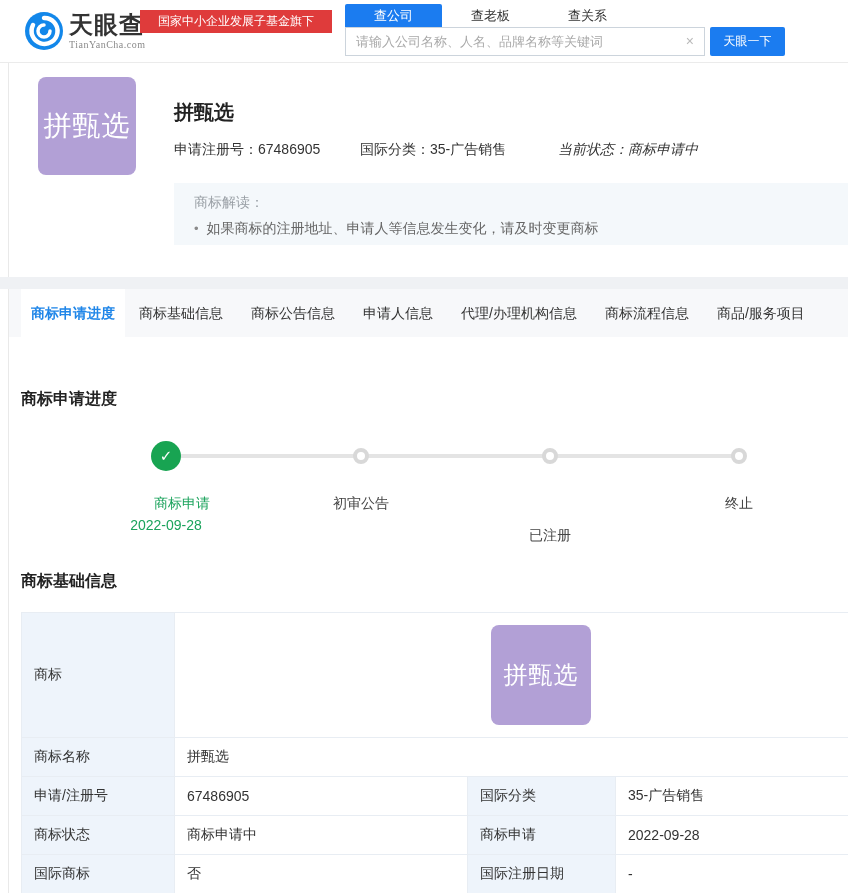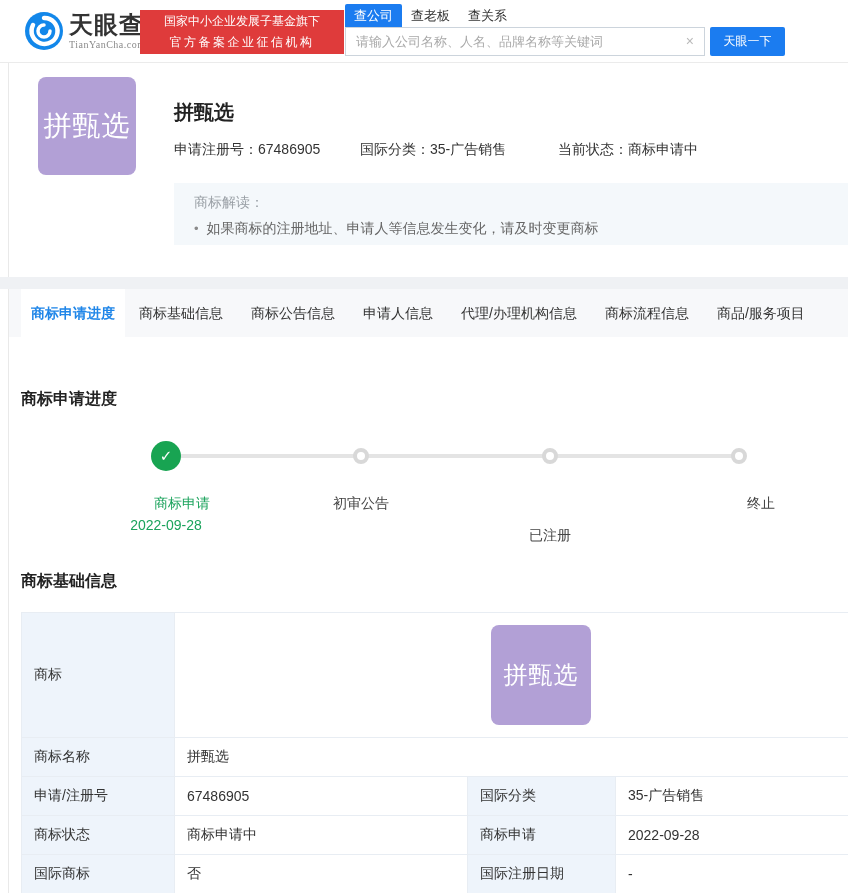--- a/index.html
+++ b/index.html
@@ -7,47 +7,47 @@
     font-family:"Liberation Sans","DejaVu Sans",sans-serif; color:#333; }
 
   
   .header { position:relative; height:63px; background:#fff; border-bottom:1px solid #ebebeb; }
   .brand { position:absolute; left:24px; top:11px; display:flex; align-items:flex-start; cursor:pointer; }
   .brand-icon { width:40px; height:40px; }
   .brand-text { margin-left:5px;font-family:Liberation Serif, serif; }
   .brand-name { font-size:24px; font-weight:bold; color:#333; line-height:28px; letter-spacing:1px; }
   .brand-domain { font-size:10px; color:#8a8a8a; letter-spacing:0.5px; }
   .badge { position:absolute; left:140px; top:10px; background:#df3b3b; color:#fff;
-    font-size:12px; line-height:21px; padding:1px 24px; text-align:center; }
+    font-size:12px; line-height:21px; padding:1px 18px; text-align:center; }
   .badge-line2 { letter-spacing:2.5px; }
 
   .search-area { position:absolute; left:345px; top:4px; }
   .search-tabs { display:flex; height:23px; font-size:13px; }
-  .search-tab { padding:0 9px; line-height:23px; color:#333; cursor:pointer; }
+  .search-tab { padding:0 29px; line-height:23px; color:#333; cursor:pointer; }
   .search-tab.active { background:#1b7cf0; color:#fff; border-radius:2px 2px 0 0; }
   .search-row { display:flex; align-items:center; }
   .search-input-wrap { position:relative; width:360px; }
   .search-input { width:360px; height:29px; border:1px solid #ccd4dc; padding:0 30px 0 10px;
     font-size:13px; color:#333; outline:none; font-family:inherit; }
   .search-input::placeholder { color:#a9a9a9; }
   .clear-icon { position:absolute; right:11px; top:6px; color:#b9b9b9; font-size:14px; cursor:pointer; }
   .search-btn { width:75px; height:29px; margin-left:5px; background:#1b7cf0; color:#fff;
     font-size:12px; border:none; border-radius:2px; cursor:pointer; font-family:inherit; }
 
   
   .card1 { position:relative; margin-left:8px; width:922px; height:214px;
     background:#fff; border-left:1px solid #e9e9e9; }
   .tm-logo { position:absolute; left:29px; top:14px; width:98px; height:98px;
     background:#b2a0d6; border-radius:8px; color:#fff; font-size:28px; letter-spacing:1px;
     display:flex; align-items:center; justify-content:center; }
   .tm-name { position:absolute; left:165px; top:36px; font-size:20px; font-weight:bold; color:#222; }
   .tm-meta { position:absolute; left:165px; top:78px; height:18px; width:720px; font-size:14px; }
   .tm-meta .m1 { position:absolute; left:0; }
   .tm-meta .m2 { position:absolute; left:186px; }
-  .tm-meta .m3 { position:absolute; left:384px; }
+  .tm-meta .m3 { position:absolute; left:384px;font-style:italic; }
   .interp { position:absolute; left:165px; top:120px; width:733px; height:62px;
     background:#f4f8fb; padding:11px 20px; font-size:14px; }
   .interp-title { color:#9aa0a6; }
   .interp-item { color:#666; margin-top:8px; }
   .interp-bullet { color:#8a8a8a; margin-right:8px; font-size:13px; }
 
   
   .band { width:848px; height:12px; background:#eff1f4; }
 
   
@@ -65,21 +65,21 @@
   .timeline { position:absolute; left:0; top:0; width:922px; height:280px; }
   .tl-line { position:absolute; left:157px; top:165px; width:573px; height:4px;
     background:#e4e4e4; border-radius:2px; }
   .tl-circle-done { position:absolute; left:142px; top:152px; width:30px; height:30px;
     border-radius:50%; background:#18a452; color:#fff; font-size:15px; font-weight:bold;
     display:flex; align-items:center; justify-content:center; }
   .tl-ring { position:absolute; top:159px; width:16px; height:16px; border-radius:50%;
     background:#fff; border:4px solid #d8d8d8; }
   .r1 { left:344px; } .r2 { left:533px; } .r3 { left:722px; }
   .tl-label { position:absolute; top:206px; width:160px; text-align:center; font-size:14px; color:#444; }
-  .l0 { left:93px; color:#1ba35c; } .l1 { left:272px; } .l2 { left:461px;margin-top:32px; } .l3 { left:672px; }
+  .l0 { left:93px; color:#1ba35c; } .l1 { left:272px; } .l2 { left:461px;margin-top:32px; } .l3 { left:650px; }
   .tl-date { position:absolute; left:77px; top:228px; width:160px; text-align:center;
     font-size:14px; color:#1ba35c; }
 
   
   .info-table { position:absolute; left:12px; top:323px; width:886px;
     border-collapse:collapse; table-layout:fixed; font-size:14px; }
   .info-table td { border:1px solid #e8edf3; padding:0 12px; height:39px; color:#333; background:#fff; }
   .info-table td.lbl { background:#eef4fb; }
   .info-table tr.img-row td { height:125px; }
   .tm-logo2 { width:100px; height:100px; margin:0 auto; background:#b2a0d6; border-radius:8px;
@@ -99,21 +99,20 @@
       </svg>
     </span>
     <span class="brand-text">
       <div class="brand-name">天眼查</div>
       <div class="brand-domain">TianYanCha.com</div>
     </span>
   </div>
 
   <div class="badge">
     <div class="badge-line1">国家中小企业发展子基金旗下</div>
-    <div class="badge-line2">官方备案企业征信机构</div>
   </div>
 
   <div class="search-area">
     <div class="search-tabs">
       <span class="search-tab active">查公司</span>
       <span class="search-tab">查老板</span>
       <span class="search-tab">查关系</span>
     </div>
     <div class="search-row">
       <span class="search-input-wrap">

